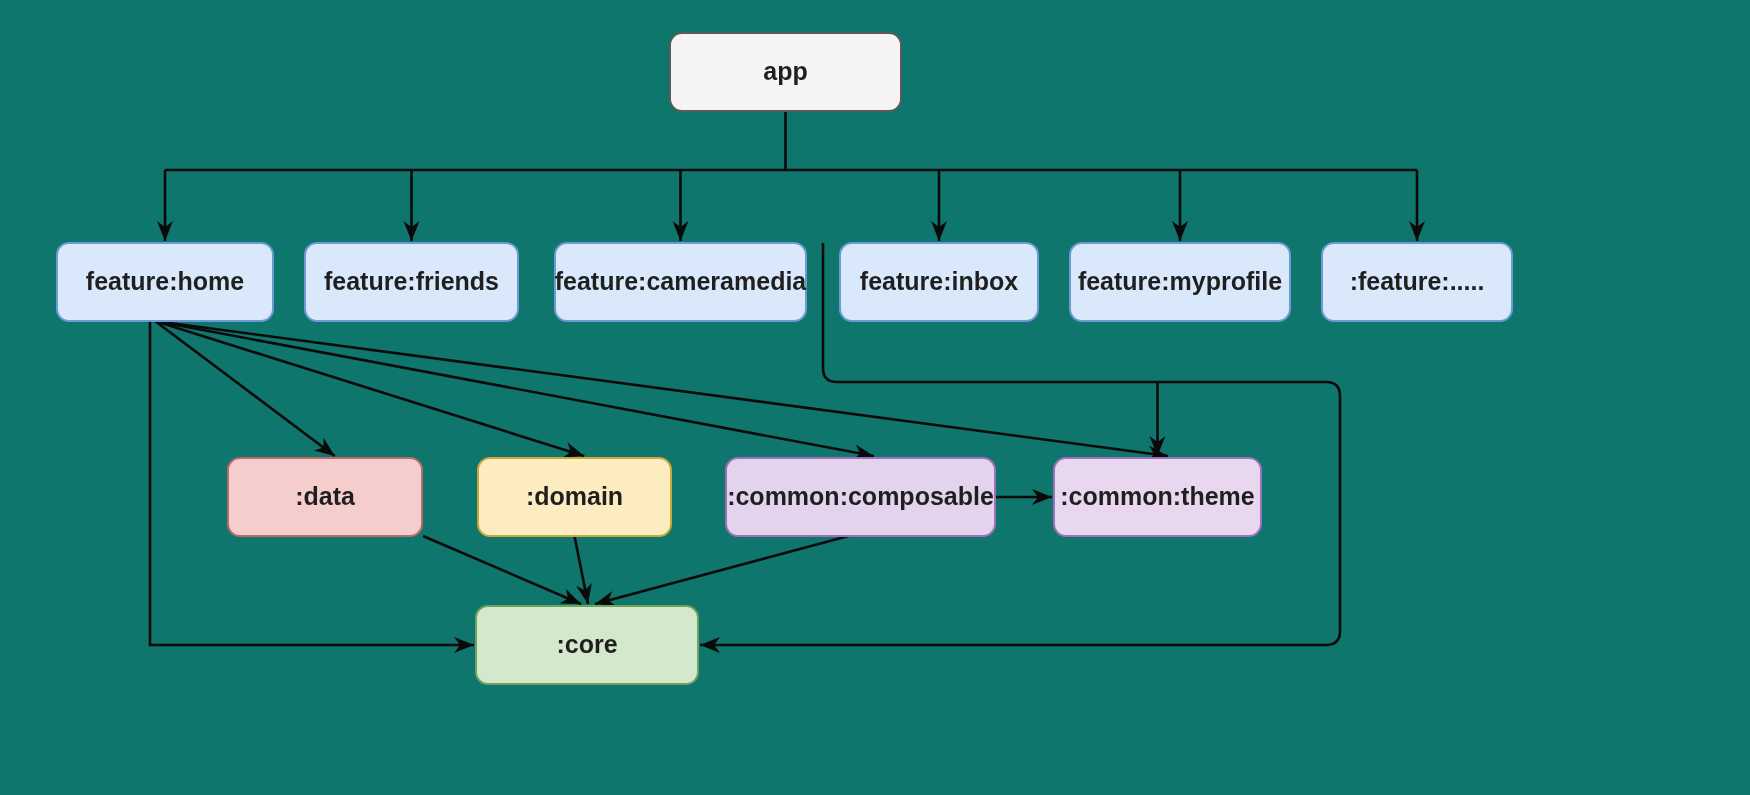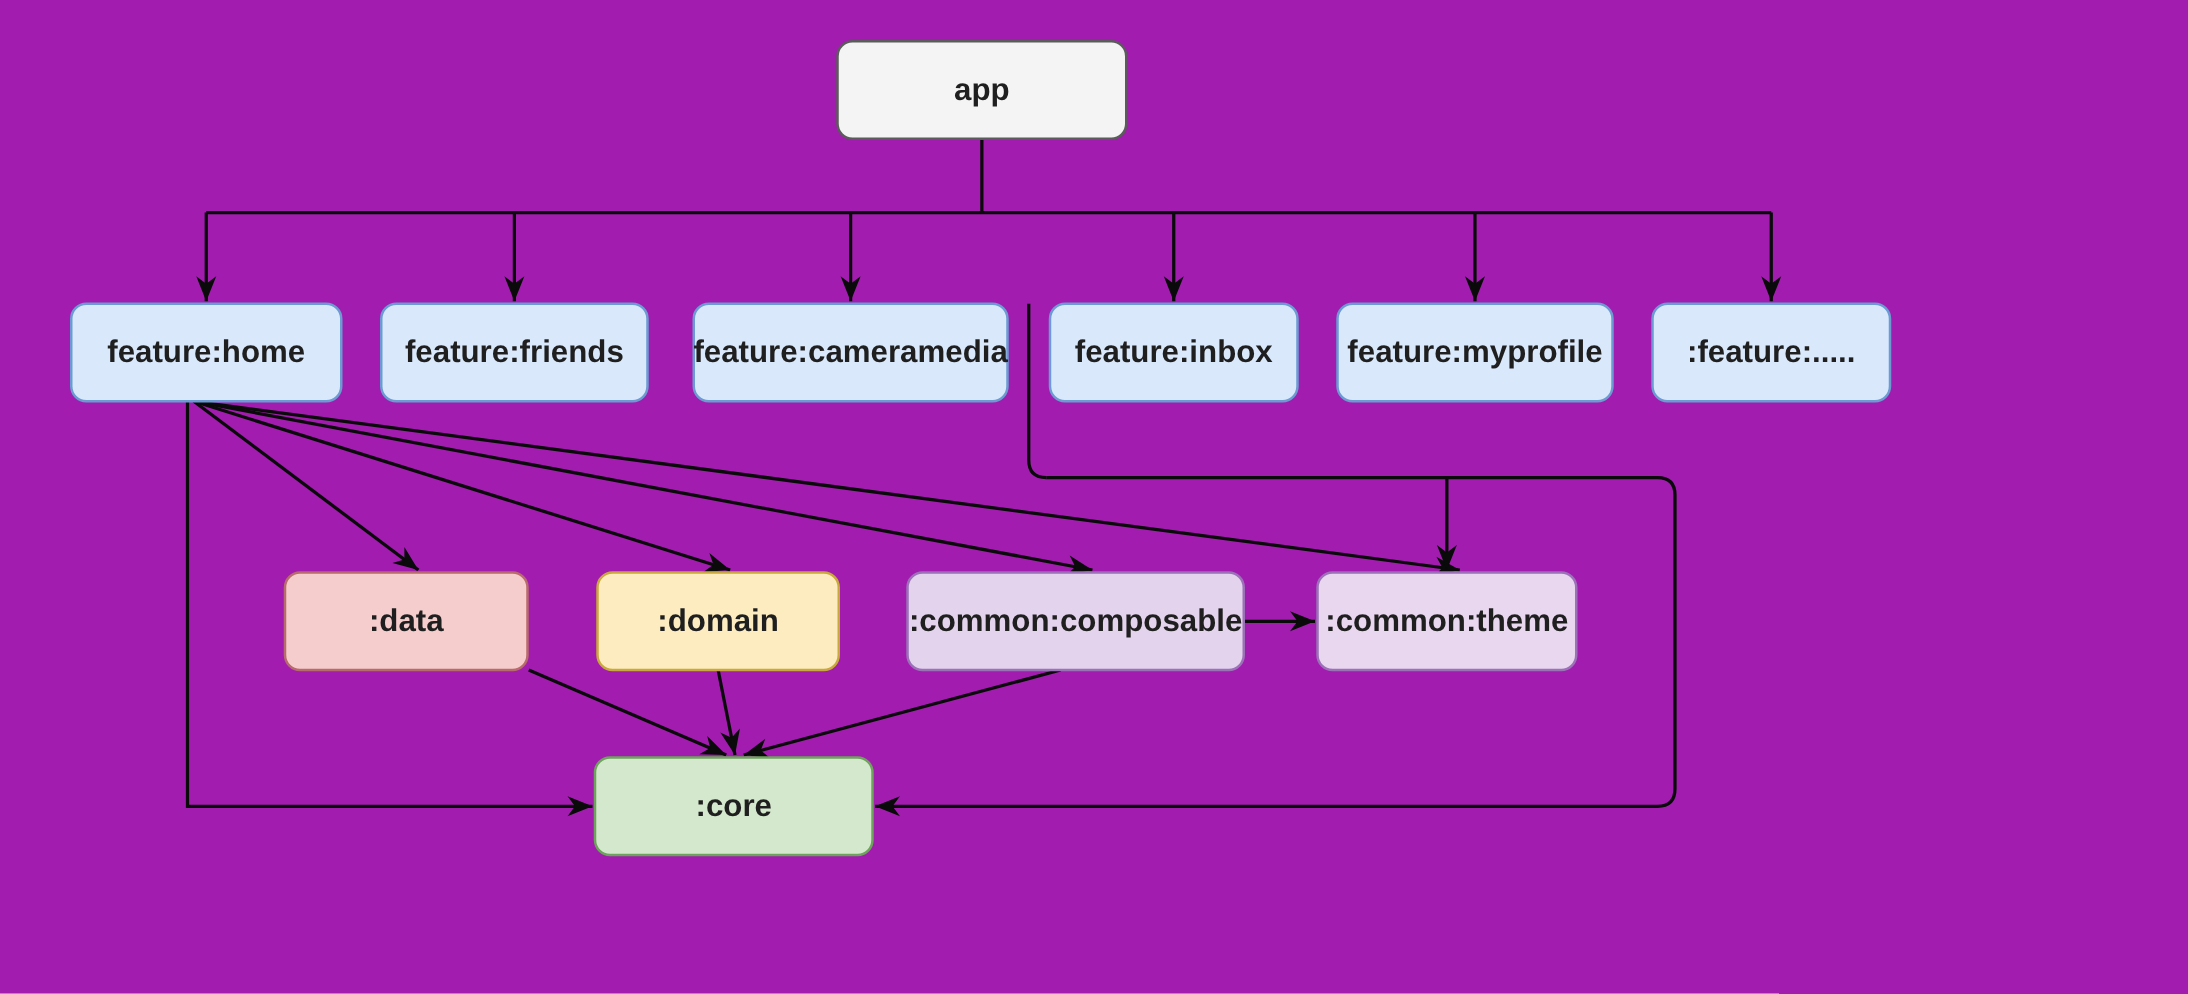--- a/index.html
+++ b/index.html
@@ -11,21 +11,21 @@
   body {
     width: 1750px;
     height: 795px;
     font-family: "Liberation Sans", sans-serif;
     overflow: hidden;
   }
   #diagram-root {
     position: relative;
     width: 1750px;
     height: 795px;
-    background: #a21caf;
+    background: #0f766e;
   }
   svg.graph-canvas {
     position: absolute;
     top: 0;
     left: 0;
     width: 1750px;
     height: 795px;
     display: block;
   }
   .node-rect {

